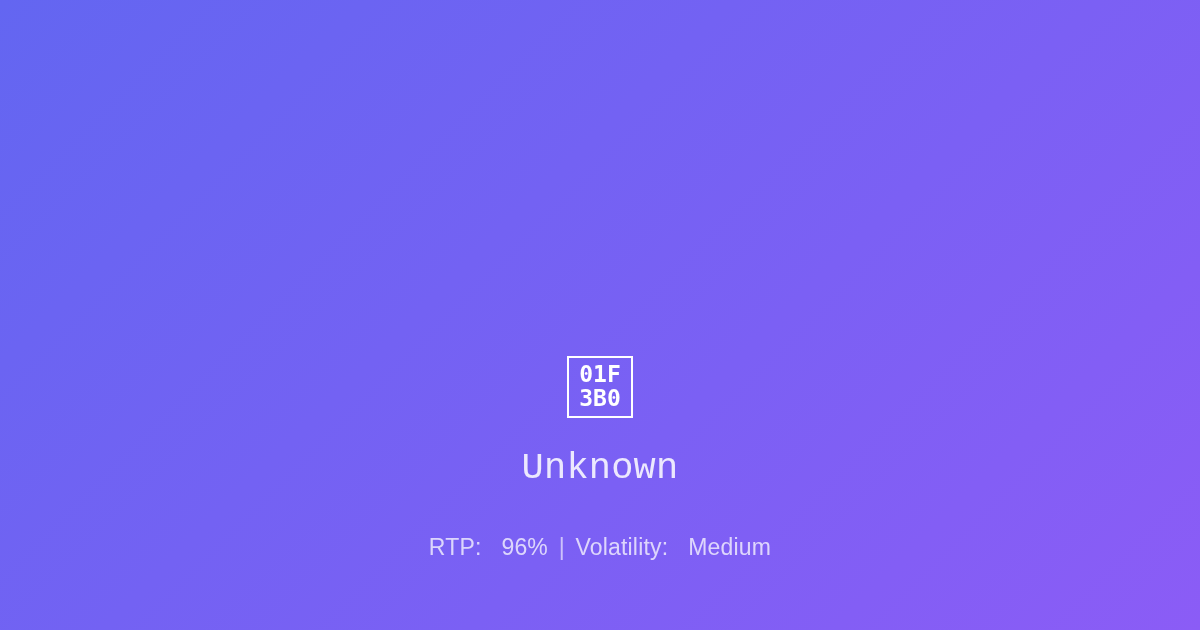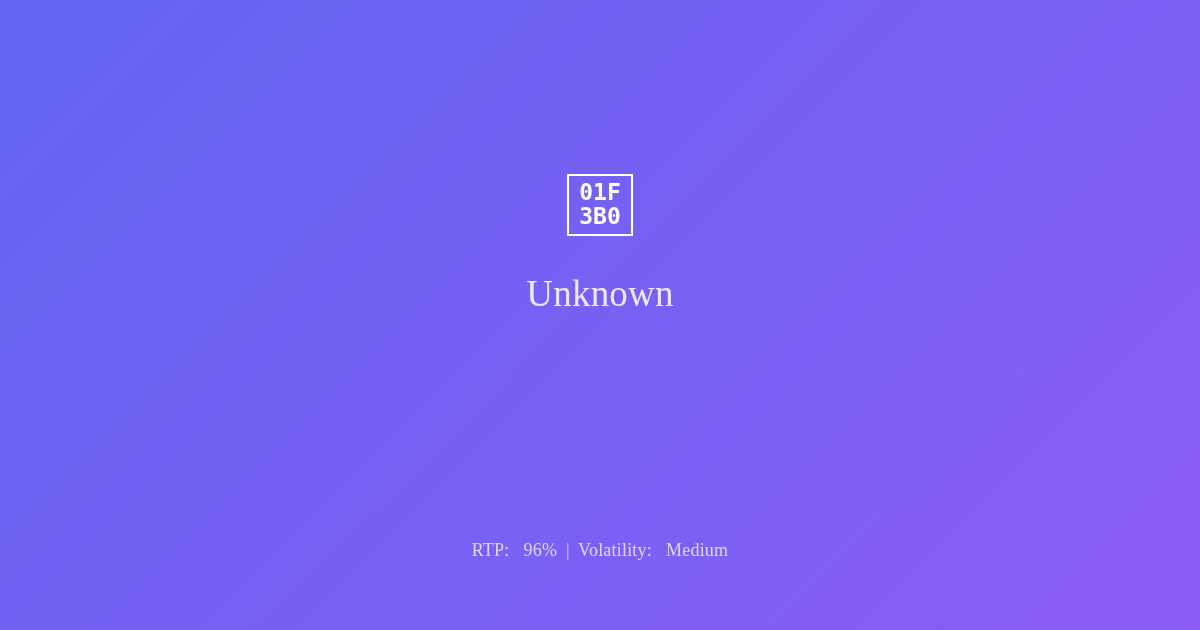--- a/index.html
+++ b/index.html
@@ -31,21 +31,21 @@
   
   #hero-block {
     position: absolute;
     left: 0;
     right: 0;
     top: 0;
     height: 490px;
     display: flex;
     flex-direction: column;
     align-items: center;
-    justify-content: center;
+    justify-content: flex-end;
     padding: 0 28px;
     box-sizing: border-box;
   }
 
   #title-row {
     display: flex;
     flex-direction: row;
     align-items: center;
     justify-content: center;
     gap: 22px;
@@ -81,39 +81,39 @@
     font-family: "DejaVu Serif", "Liberation Serif", serif;
     font-weight: 700;
     font-size: 71px;
     line-height: 1.04;
     color: #ffffff;
     white-space: nowrap;
     letter-spacing: -0.3px;
   }
 
   #provider-name {
-    margin-top: 36px;
-    font-family: Liberation Serif, serif;
+    margin-top: 28px;
+    font-family: Liberation Mono, monospace;
     font-weight: 400;
     font-size: 37px;
     line-height: 1.2;
     color: rgba(255, 255, 255, 0.86);
     letter-spacing: 0.2px;
   }
 
   
   #meta-line {
     position: absolute;
     left: 0;
     right: 0;
     bottom: 68px;
     text-align: center;
-    font-family: Liberation Serif, serif;
+    font-family: Liberation Sans, sans-serif;
     font-weight: 400;
-    font-size: 18px;
+    font-size: 23px;
     line-height: 1.2;
     color: rgba(255, 255, 255, 0.74);
     letter-spacing: 0.2px;
   }
 
   #meta-line .meta-sep {
     padding: 0 4px;
     color: rgba(255, 255, 255, 0.62);
   }
 </style>

